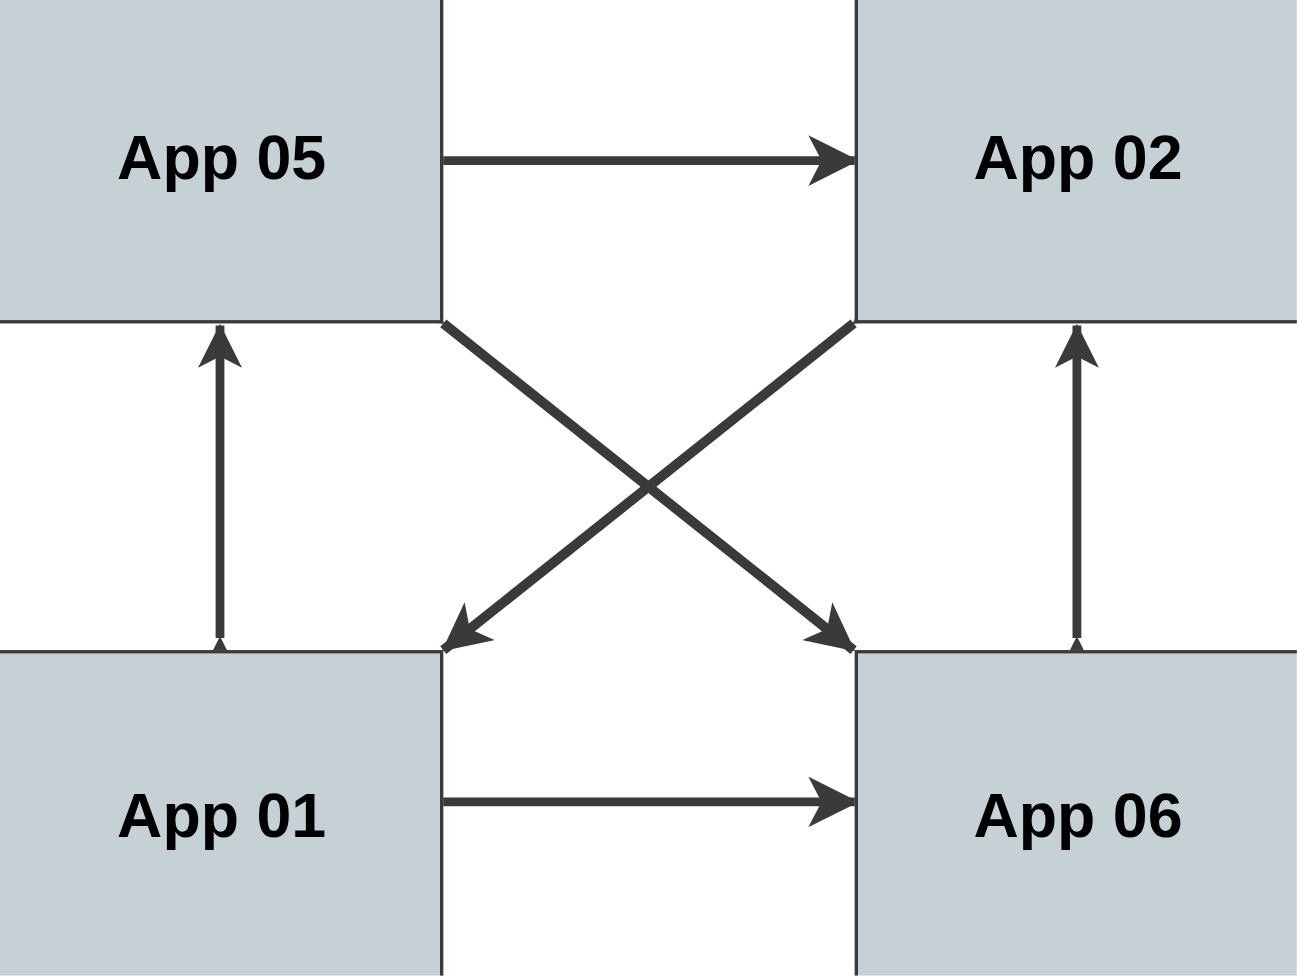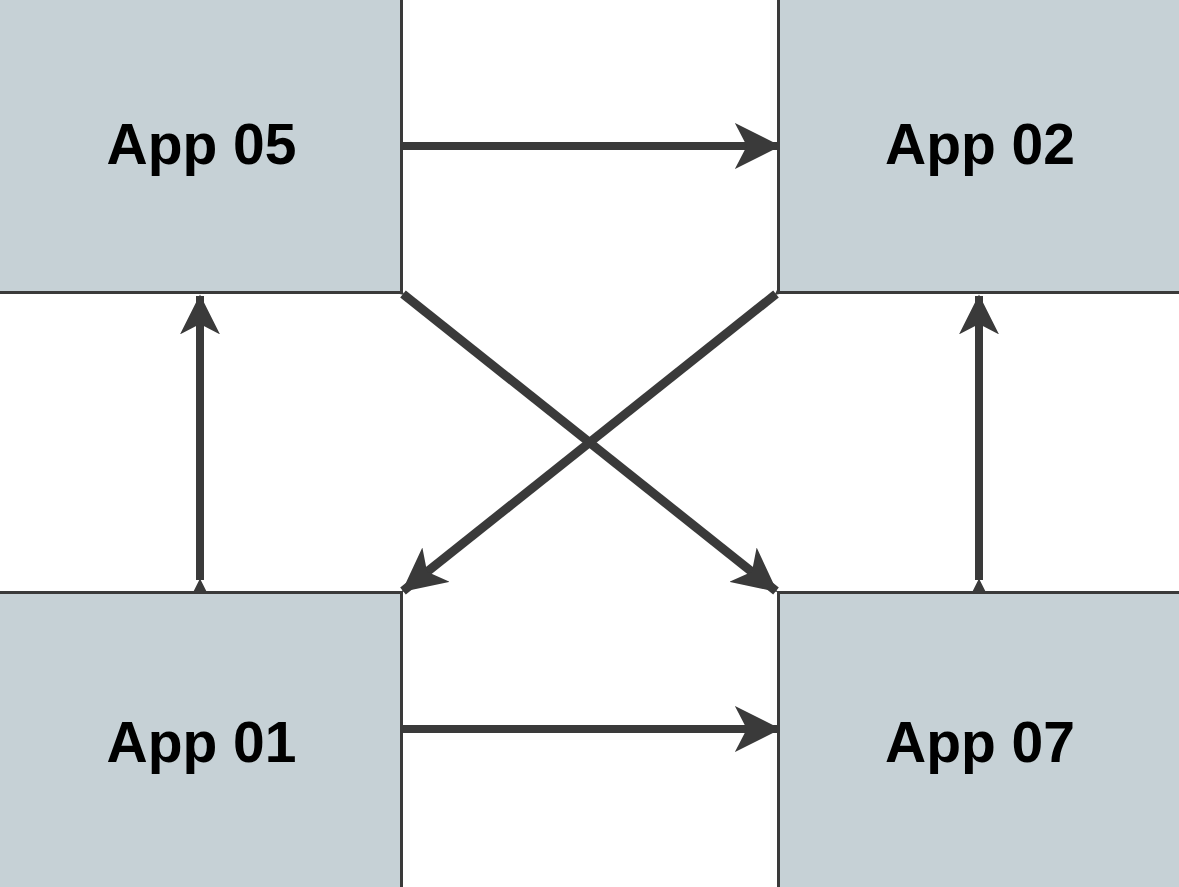--- a/index.html
+++ b/index.html
@@ -125,20 +125,20 @@
 
   <div class="app-box" id="box-app-01">
     <span class="app-box-label">App 05</span>
   </div>
 
   <div class="app-box" id="box-app-02">
     <span class="app-box-label">App 02</span>
   </div>
 
   <div class="app-box" id="box-app-03">
-    <span class="app-box-label">App 07</span>
+    <span class="app-box-label">App 06</span>
   </div>
 
   <div class="app-box" id="box-app-04">
     <span class="app-box-label">App 01</span>
   </div>
 
 </div>
 
 </body></html>

